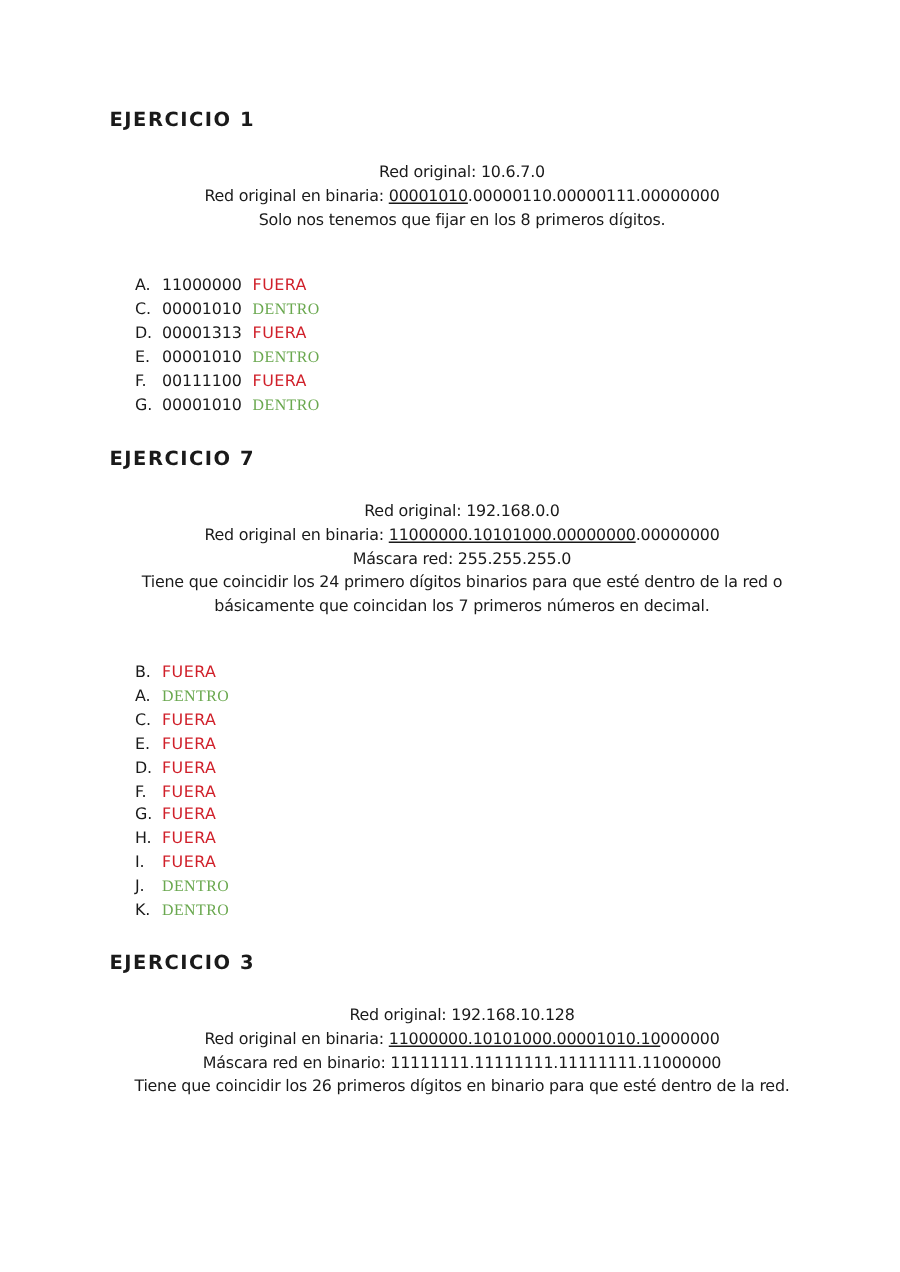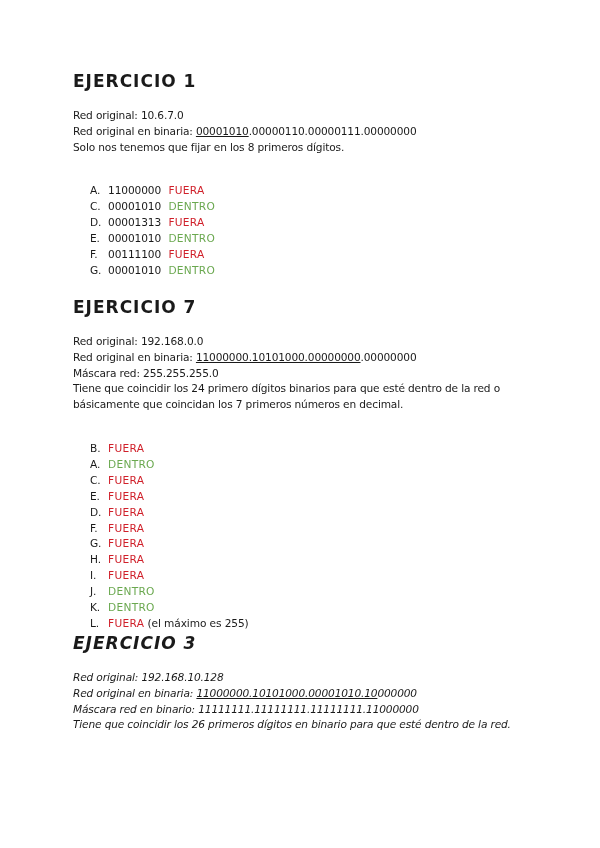--- a/index.html
+++ b/index.html
@@ -17,57 +17,57 @@
     }
     .page {
       position: absolute;
       left: 73px;
       top: 72px;
       width: 470px;
     }
     .heading {
       font-family: "DejaVu Sans", sans-serif;
       font-weight: bold;
-      font-size: 17px;
+      font-size: 13px;
       letter-spacing: 1px;
       margin: 0;
       height: 18px;
       line-height: 18px;
     }
     .line {
       font-size: 10.6px;
       line-height: 15.8px;
       white-space: nowrap;
       letter-spacing: -0.15px;
     }
     .line.wrap {
       white-space: normal;
     }
     .u { text-decoration: underline; }
-    .block { margin-top: 18px; }
+    .block { margin-top: 18px; text-align: center; }
     ol.opts {
       list-style: none;
       margin: 28px 0 0 0;
       padding: 0 0 0 17px;
     }
     ol.opts li {
       font-size: 10.6px;
       line-height: 15.9px;
       white-space: nowrap;
       letter-spacing: -0.1px;
     }
     .letter {
       display: inline-block;
       width: 18px;
     }
     .bin { margin-right: 4px; }
     .fuera { color: #d0202a; letter-spacing: 0.3px; }
-    .dentro { color: #6aa84f; letter-spacing: 0.3px; }
+    .dentro { color: #6aa84f; letter-spacing: 0.3px; font-family: Liberation Serif, serif; }
     .sec2 { position: absolute; top: 226px; left: 0; width: 470px; }
-    .sec3 { position: absolute; top: 562px; left: 0; width: 470px; font-style: italic; }
+    .sec3 { position: absolute; top: 562px; left: 0; width: 470px; }
     .sec1 { position: absolute; top: 0; left: 0; width: 470px; }
   </style>
 </head>
 <body>
 
 <div class="page">
 
   <section class="sec1">
     <h2 class="heading">EJERCICIO 1</h2>
     <div class="block">
@@ -98,21 +98,20 @@
       <li><span class="letter">A.</span><span class="dentro">DENTRO</span></li>
       <li><span class="letter">C.</span><span class="fuera">FUERA</span></li>
       <li><span class="letter">E.</span><span class="fuera">FUERA</span></li>
       <li><span class="letter">D.</span><span class="fuera">FUERA</span></li>
       <li><span class="letter">F.</span><span class="fuera">FUERA</span></li>
       <li><span class="letter">G.</span><span class="fuera">FUERA</span></li>
       <li><span class="letter">H.</span><span class="fuera">FUERA</span></li>
       <li><span class="letter">I.</span><span class="fuera">FUERA</span></li>
       <li><span class="letter">J.</span><span class="dentro">DENTRO</span></li>
       <li><span class="letter">K.</span><span class="dentro">DENTRO</span></li>
-      <li><span class="letter">L.</span><span class="fuera">FUERA</span><span> (el máximo es 255)</span></li>
     </ol>
   </section>
 
   <section class="sec3">
     <h2 class="heading">EJERCICIO 3</h2>
     <div class="block">
       <div class="line"><span>Red original: </span><span>192.168.10.128</span></div>
       <div class="line"><span>Red original en binaria: </span><span class="u">11000000.10101000.00001010.10</span><span>000000</span></div>
       <div class="line"><span>Máscara red en binario: </span><span>11111111.11111111.11111111.11000000</span></div>
       <div class="line">Tiene que coincidir los 26 primeros dígitos en binario para que esté dentro de la red.</div>

